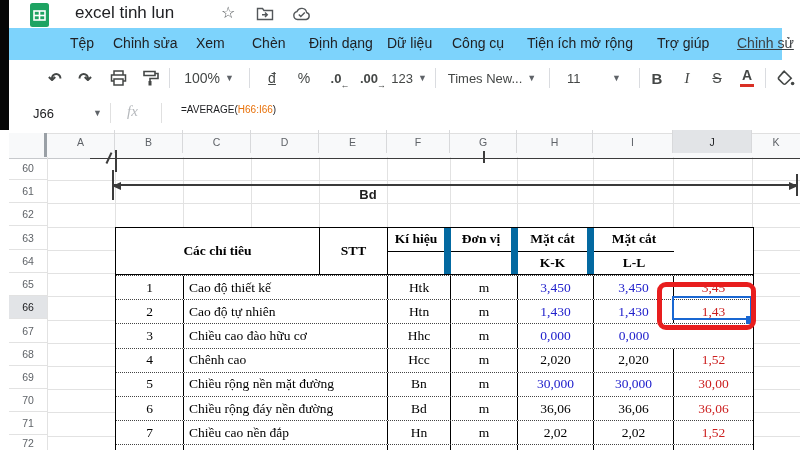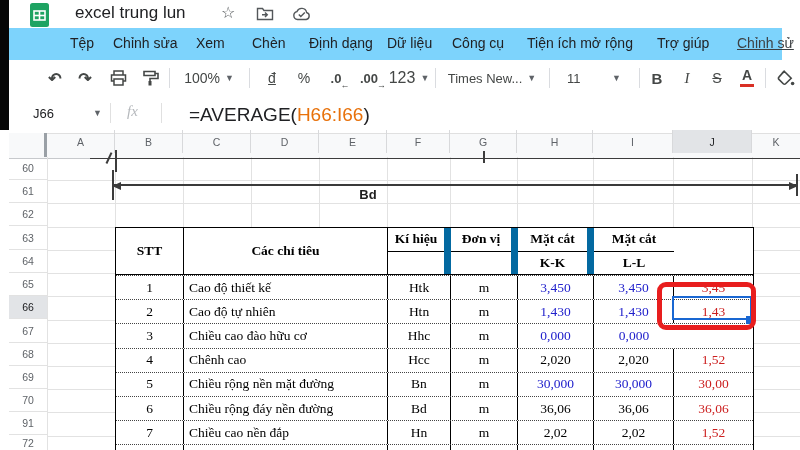--- a/index.html
+++ b/index.html
@@ -36,21 +36,21 @@
   #color-a{flex-direction:column;font-weight:bold;font-size:14px;line-height:13px;}
   #color-a .redbar{width:14px;height:3px;background:#d93025;margin-top:2px;}
   
   #formulabar{left:9px;top:96px;width:791px;height:34px;background:#fff;border-bottom:1px solid #e0e0e0;}
   #name-box{position:absolute;left:0;top:0;width:101px;height:34px;display:flex;align-items:center;}
   #name-box span.ref{margin-left:24px;font-size:13px;color:#202124;}
   #name-box .caret{position:absolute;right:8px;}
   #fx-icon{position:absolute;left:118px;top:7px;font-family:"Liberation Serif",serif;
      font-style:italic;color:#b5b8bc;font-size:15px;}
   .fsep{position:absolute;top:7px;width:1px;height:20px;background:#e0e0e0;}
-  #formula-text{position:absolute;left:180px;top:8px;font-size:19px;color:#202124;white-space:pre;}
+  #formula-text{position:absolute;left:172px;top:8px;font-size:10px;color:#202124;white-space:pre;}
   #formula-text .rng{color:#e8710a;}
   
   #grid{left:0;top:130px;width:800px;height:320px;background:#fff;}
   #colheader-row{position:absolute;left:9px;top:3px;width:791px;height:24px;background:#f8f9fa;
      border-bottom:1px solid #c7c9cc;border-top:1px solid #e0e0e0;}
   .colhead{position:absolute;top:0;height:23px;display:flex;align-items:center;justify-content:center;
      font-size:10.5px;color:#5f6368;border-right:1px solid #d8d9db;box-sizing:border-box;}
   .colhead.sel{background:#e2e4e7;color:#202124;}
   #corner-box{position:absolute;left:9px;top:3px;width:38px;height:24px;background:#f8f9fa;
      border-right:3px solid #9aa0a6;box-sizing:border-box;}
@@ -101,21 +101,21 @@
 <div id="app">
   <div id="left-strip" class="abs"></div>
 
   <div id="titlebar" class="abs">
     <svg id="sheets-icon" class="abs" viewBox="0 0 19 24">
         <rect x="0" y="0" width="19" height="24" rx="2.5" fill="#1ea362"></rect>
       <rect x="4" y="8" width="11" height="9" fill="none" stroke="#fff" stroke-width="1.6"></rect>
       <line x1="4" y1="12.5" x2="15" y2="12.5" stroke="#fff" stroke-width="1.6"></line>
       <line x1="9.5" y1="8" x2="9.5" y2="17" stroke="#fff" stroke-width="1.6"></line>
       </svg>
-    <div id="doc-title" class="abs">excel trung lun</div>
+    <div id="doc-title" class="abs">excel tinh lun</div>
     <div id="star-icon" class="abs tb-ic">☆</div>
     <svg id="folder-icon" class="abs tb-ic" width="18" height="16" viewBox="0 0 18 16">
       <path d="M1.5 2.5 h5 l1.5 2 h8.5 v9 h-15 z" fill="none" stroke="#53575a" stroke-width="1.4"></path>
       <path d="M6 8.8 h5 M9 6.5 l2.3 2.3 -2.3 2.3" fill="none" stroke="#53575a" stroke-width="1.4"></path>
       </svg>
     <svg id="cloud-icon" class="abs tb-ic" width="20" height="16" viewBox="0 0 20 16">
       <path d="M5.5 13.5 a4 4 0 0 1 -.5 -7.9 a5 5 0 0 1 9.6 .9 a3.6 3.6 0 0 1 -.4 7 z" fill="none" stroke="#53575a" stroke-width="1.4"></path>
       <path d="M6.8 8.6 l2 2 4-4" fill="none" stroke="#53575a" stroke-width="1.4"></path>
       </svg>
   </div>
@@ -157,21 +157,21 @@
     <div class="sep" style="left:240px"></div>
     <div class="ti" style="left:248px;width:30px;text-decoration:underline">đ</div>
     <div class="ti" style="left:280px;width:30px">%</div>
     <div class="ti" style="left:312px;width:30px">
       <span class="dec"><span>.0</span><span class="darr">←</span></span>
     </div>
     <div class="ti" style="left:344px;width:32px">
       <span class="dec"><span>.00</span><span class="darr">→</span></span>
     </div>
     <div class="ti" style="left:378px;width:44px">
-      <span style="font-size:16px">123</span>
+      <span style="font-size:13px">123</span>
         <span class="caret">▼</span>
     </div>
     <div class="sep" style="left:426px"></div>
     <div class="ti" style="left:432px;width:102px;font-size:13px">
       <span>Times New...</span>
         <span class="caret">▼</span>
     </div>
     <div class="sep" style="left:540px"></div>
     <div class="ti" style="left:546px;width:78px;font-size:13px;justify-content:space-between;padding:0 12px;box-sizing:border-box">
       <span>11</span>
@@ -252,38 +252,38 @@
     <div class="rownum" style="top:50px">61</div>
     <div class="rownum" style="top:73px">62</div>
     <div class="rownum" style="top:97px">63</div>
     <div class="rownum" style="top:120px">64</div>
     <div class="rownum" style="top:143px">65</div>
     <div class="rownum sel" style="top:166px">66</div>
     <div class="rownum" style="top:190px">67</div>
     <div class="rownum" style="top:213px">68</div>
     <div class="rownum" style="top:236px">69</div>
     <div class="rownum" style="top:259px">70</div>
-    <div class="rownum" style="top:282px">91</div>
+    <div class="rownum" style="top:282px">71</div>
     <div class="rownum" style="top:306px;height:14px;border-bottom:none">72</div>
 
     <div class="abs draw overlay" style="left:90px;top:27.5px;width:710px;height:1.5px"></div>
     <div class="abs draw overlay" style="left:115px;top:20px;width:1.5px;height:22px"></div>
     <div class="abs draw overlay" style="left:108px;top:22px;width:1.5px;height:12px;transform:rotate(25deg)"></div>
     <div class="abs draw overlay" style="left:483px;top:21px;width:1.5px;height:12px"></div>
     <div id="dim-line" class="overlay"></div>
     <div class="abs draw overlay" style="left:112px;top:40px;width:1.5px;height:30px"></div>
     <div class="abs draw overlay" style="left:796px;top:44px;width:1.5px;height:22px"></div>
     <div id="arr-left" class="arrowhead overlay"></div>
     <div id="arr-right" class="arrowhead overlay"></div>
     <div id="dim-label" class="overlay">Bd</div>
 
     <div id="sheet-table">
       <div class="thead">
+        <div class="hfull w-label">Các chỉ tiêu</div>
         <div class="hfull w-stt">STT</div>
-        <div class="hfull w-label">Các chỉ tiêu</div>
         <div class="hcol w-ky">
           <div class="hcell">Kí hiệu</div>
             <div class="hcell sub"></div>
         </div>
         <div class="hcol w-dv">
           <div class="hcell">Đơn vị</div>
             <div class="hcell sub"></div>
         </div>
         <div class="hcol w-kk">
           <div class="hcell">Mặt cắt</div>

